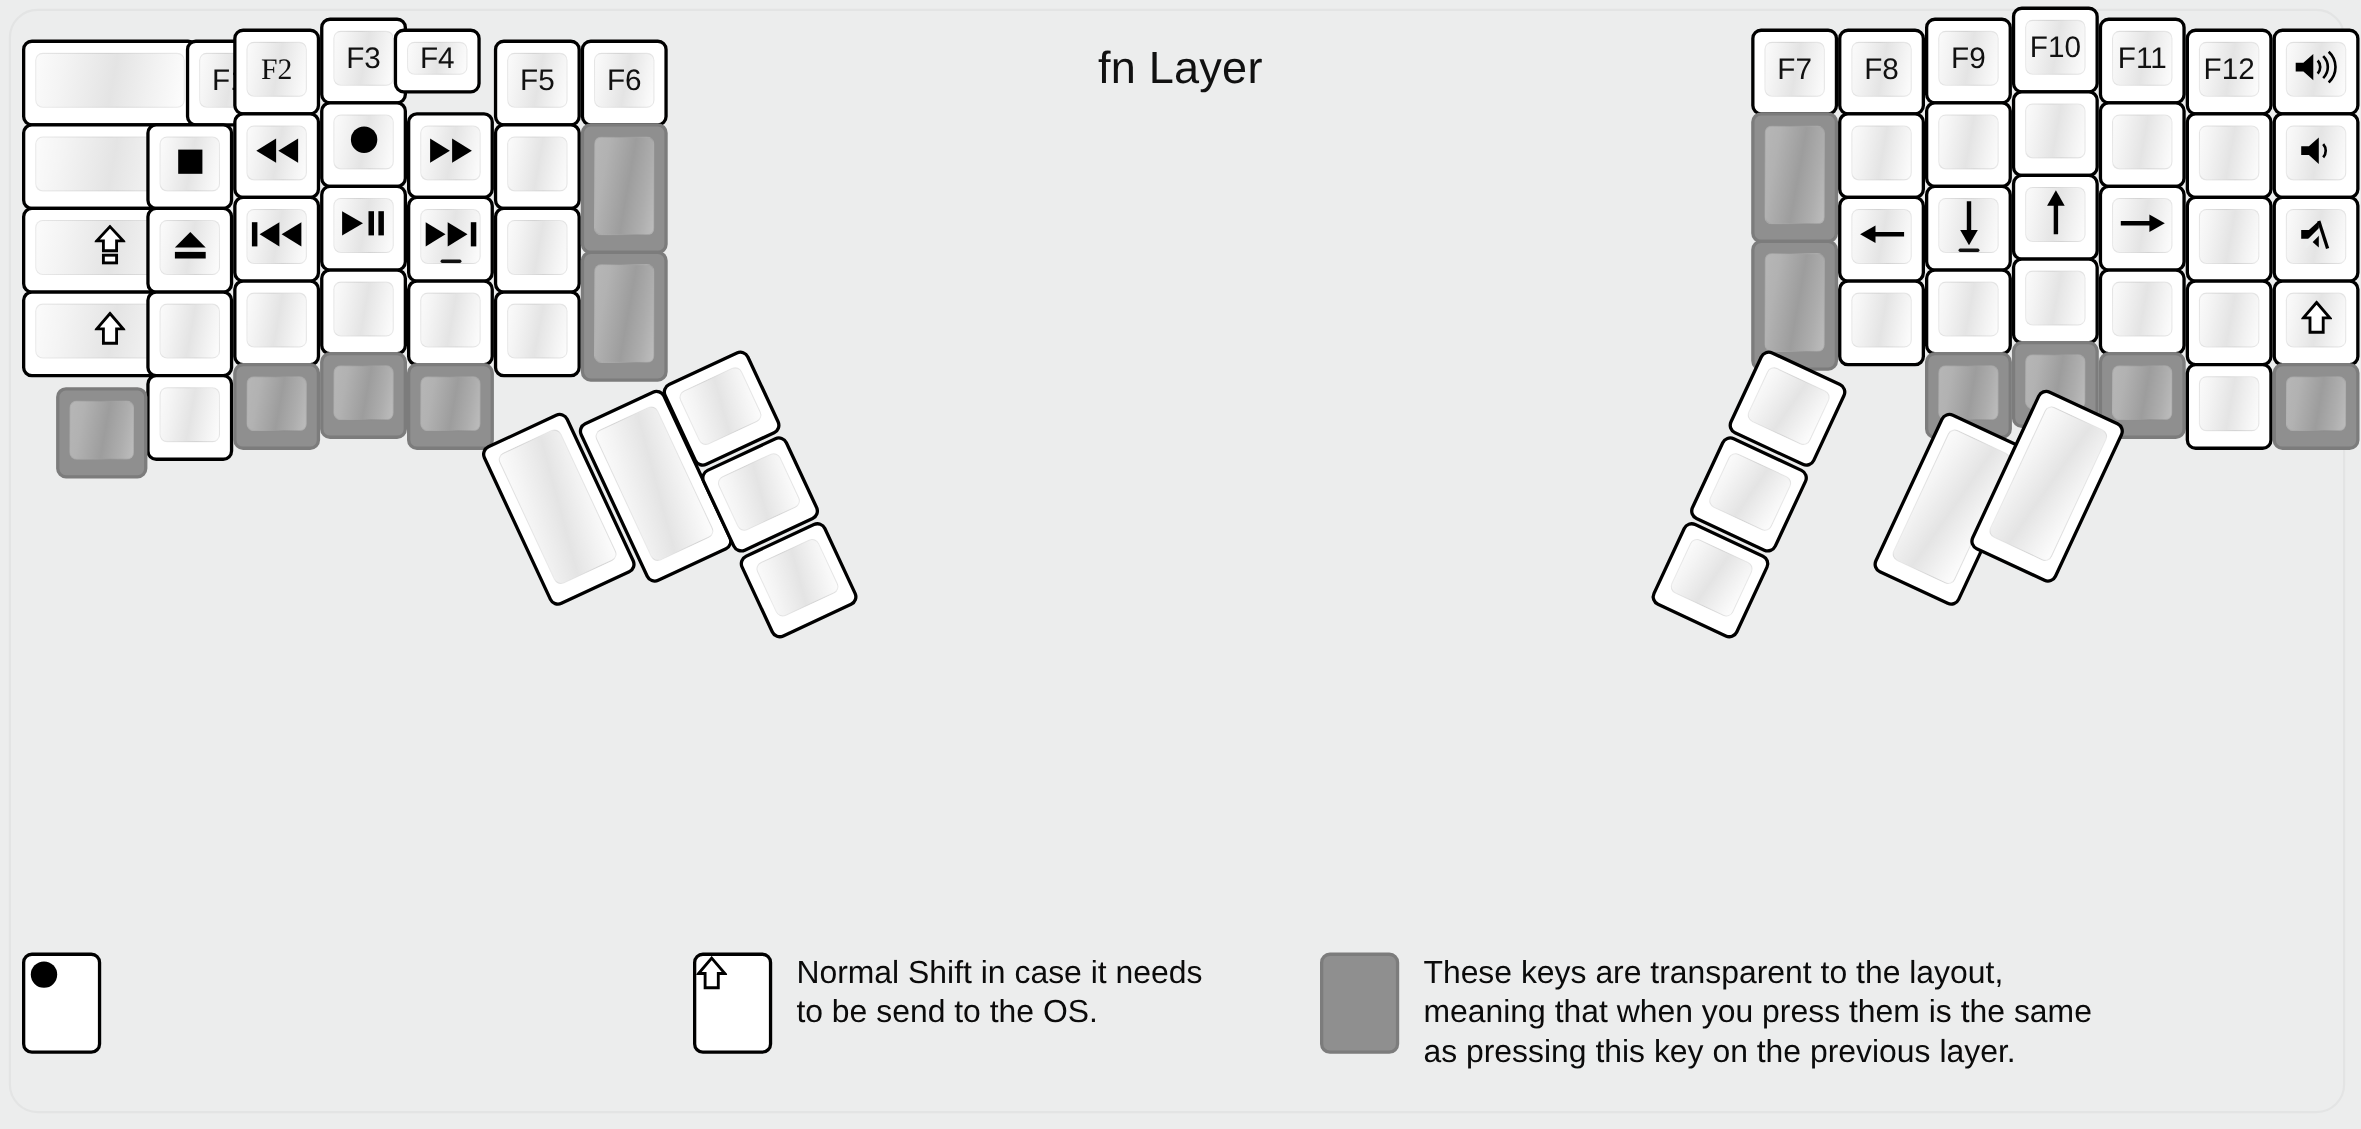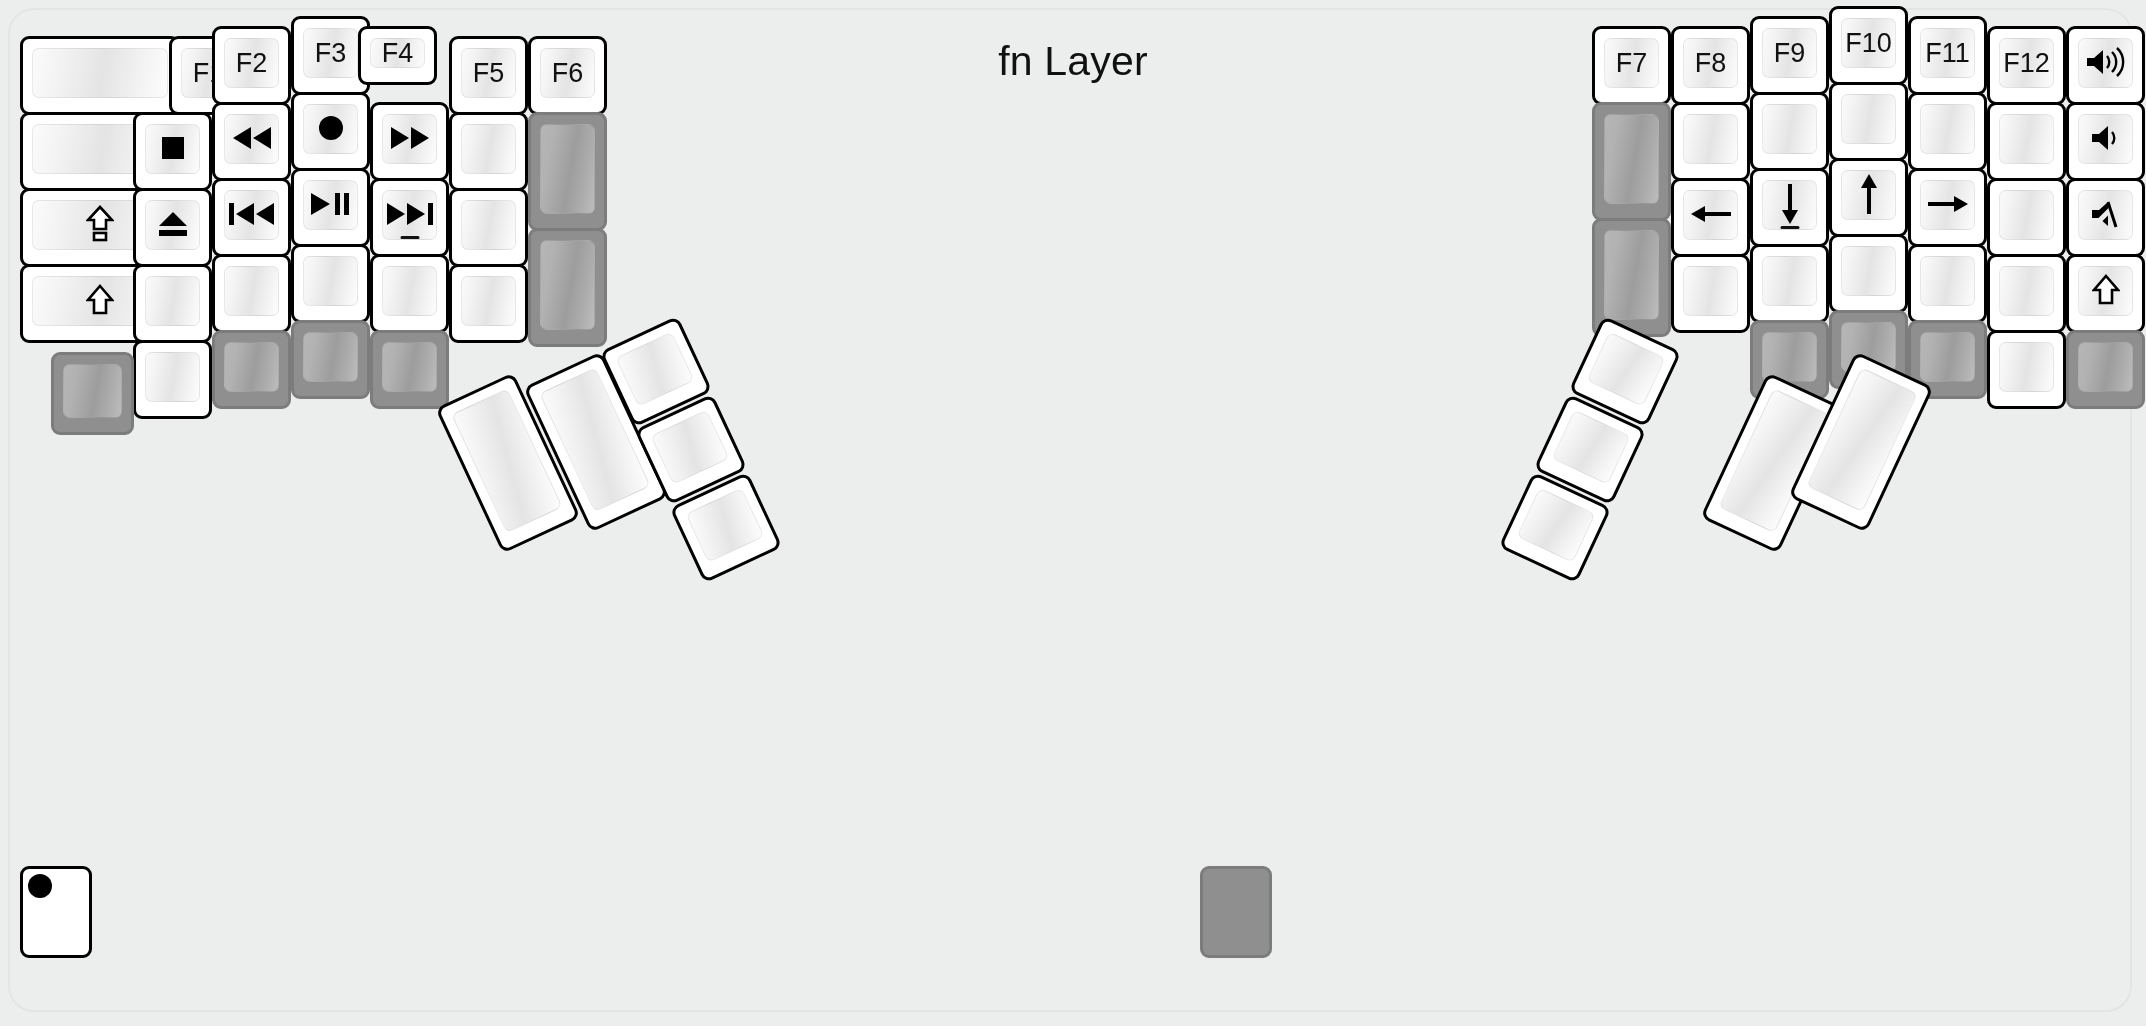--- a/index.html
+++ b/index.html
@@ -159,21 +159,21 @@
       <div class="key" style="left: 133px; top: 264px; width: 79px; height: 79px;">
         <div class="inner">
           <span class="glyph"></span>
         </div>
       </div>
       <div class="key" style="left: 133px; top: 340px; width: 79px; height: 79px;">
         <div class="inner">
           <span class="glyph"></span>
         </div>
       </div>
-      <div class="key" style="left: 212px; top: 26px; width: 79px; height: 79px;">
+      <div class="key" style="left: 212px; top: 26px; width: 79px; height: 79px; font-family: Liberation Serif, serif;">
         <div class="inner">
           <span class="glyph"><span class="legendtxt">F2</span></span>
         </div>
       </div>
       <div class="key" style="left: 212px; top: 102px; width: 79px; height: 79px;">
         <div class="inner">
           <span class="glyph"><svg width="42" height="26" viewBox="0 0 42 26" xmlns="http://www.w3.org/2000/svg">
               <polygon points="20,2 20,24 2,13" fill="#000"></polygon>
               <polygon points="40,2 40,24 22,13" fill="#000"></polygon>
             </svg></span>
@@ -544,21 +544,35 @@
   <div id="footer">
       <div class="fitem" style="left: 20px;">
         <div class="fkey">
           <div class="inner">
             <span class="glyph"><svg width="34" height="34" viewBox="0 0 34 34" xmlns="http://www.w3.org/2000/svg">
                 <circle cx="17" cy="17" r="12" fill="#000"></circle>
               </svg></span>
           </div>
         </div>
       </div>
+      <div class="fitem" style="left: 630px;">
+        <div class="fkey">
+          <div class="inner">
+            <span class="glyph"><svg width="28" height="32" viewBox="0 0 28 32" xmlns="http://www.w3.org/2000/svg">
+                <path d="M14 2 L26 16 L20 16 L20 29 L8 29 L8 16 L2 16 Z" fill="#fff" stroke="#000" stroke-width="2.6" stroke-linejoin="miter"></path>
+              </svg></span>
+          </div>
+        </div>
+        <div class="ftext">Normal Shift in case it needs
+to be send to the OS.</div>
+      </div>
       <div class="fitem" style="left: 1200px;">
         <div class="fkey transparent">
           <div class="inner">
             <span class="glyph"></span>
           </div>
         </div>
+        <div class="ftext">These keys are transparent to the layout,
+meaning that when you press them is the same
+as pressing this key on the previous layer.</div>
       </div>
     </div>
 </div>
 
 </body></html>

